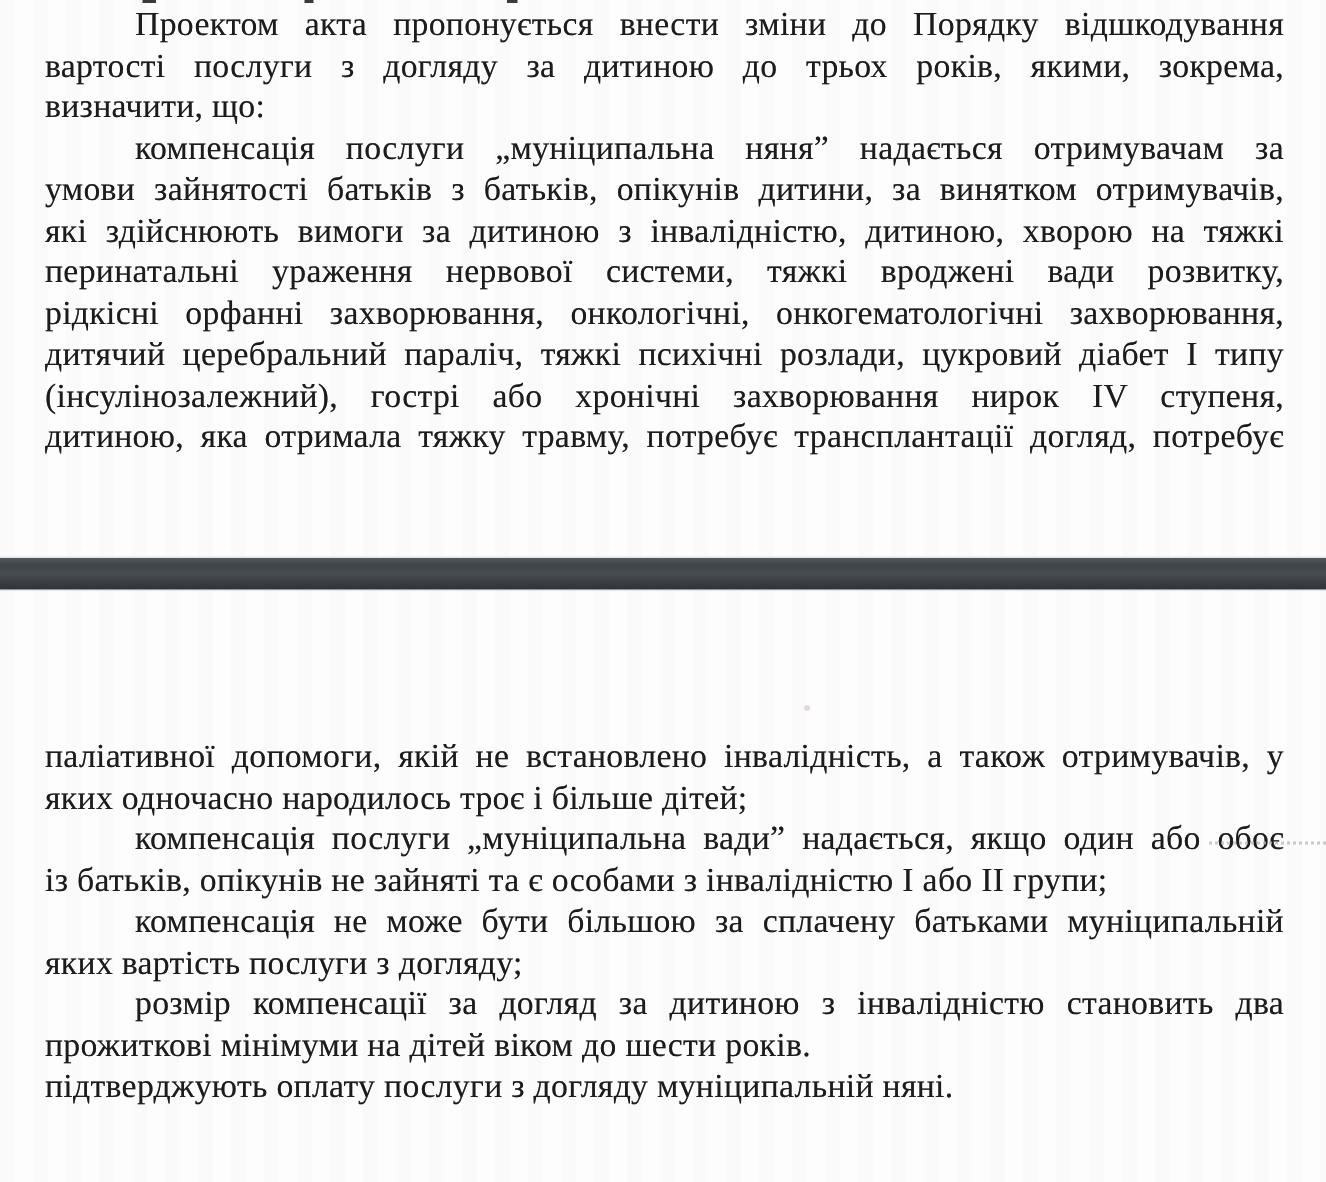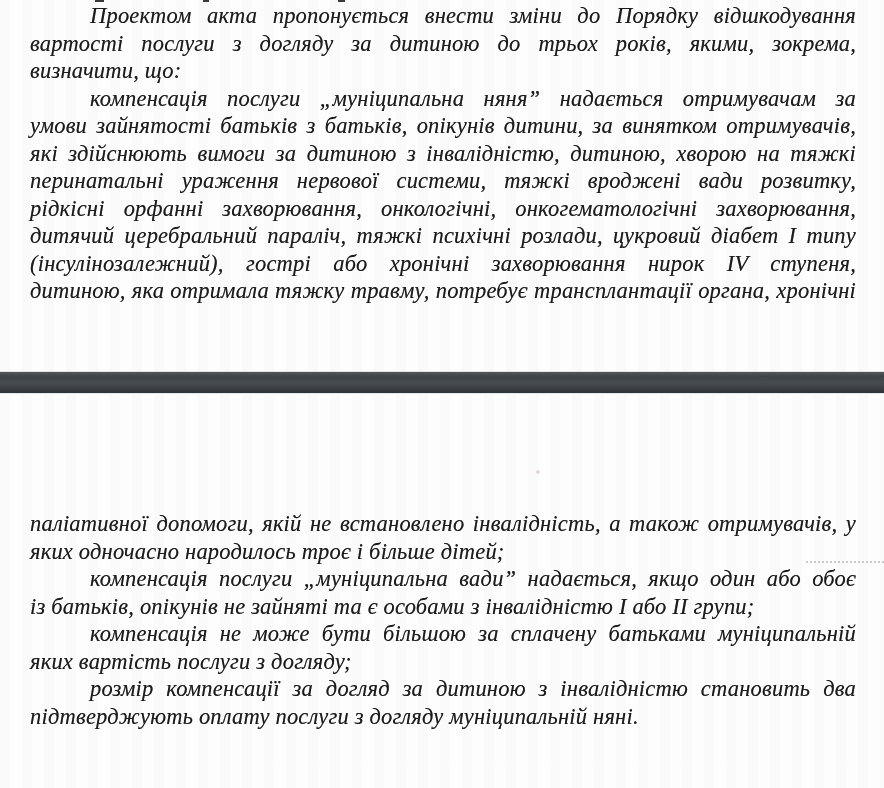--- a/index.html
+++ b/index.html
@@ -14,24 +14,23 @@
         rgba(0,0,0,0.0) 10px, rgba(0,0,0,0.0) 22px),
       #fdfdfd;
     overflow: hidden;
     font-family: "Liberation Serif", "DejaVu Serif", serif;
   }
 
   .text-block {
     position: absolute;
     left: 30px;
     width: 826px;
-    font-style: italic;
   }
   #page1 { top: 2px; }
-  #page2 { top: 510px; }
+  #page2 { top: 490px; }
 
   .line {
     font-size: 22.5px;
     line-height: 27.5px;
     color: #1c1c1c;
     letter-spacing: 0.2px;
     text-shadow: 0 0 0.4px rgba(30,30,30,0.55);
   }
   .line.justify {
     text-align: justify;
@@ -88,33 +87,34 @@
       <div class="line justify indent">Проектом акта пропонується внести зміни до Порядку відшкодування</div>
       <div class="line justify">вартості послуги з догляду за дитиною до трьох років, якими, зокрема,</div>
       <div class="line">визначити, що:</div>
       <div class="line justify indent">компенсація послуги „муніципальна няня” надається отримувачам за</div>
       <div class="line justify">умови зайнятості батьків з батьків, опікунів дитини, за винятком отримувачів,</div>
       <div class="line justify">які здійснюють вимоги за дитиною з інвалідністю, дитиною, хворою на тяжкі</div>
       <div class="line justify">перинатальні ураження нервової системи, тяжкі вроджені вади розвитку,</div>
       <div class="line justify">рідкісні орфанні захворювання, онкологічні, онкогематологічні захворювання,</div>
       <div class="line justify">дитячий церебральний параліч, тяжкі психічні розлади, цукровий діабет I типу</div>
       <div class="line justify">(інсулінозалежний), гострі або хронічні захворювання нирок IV ступеня,</div>
-      <div class="line justify">дитиною, яка отримала тяжку травму, потребує трансплантації органа, хронічні</div>
+      <div class="line justify">дитиною, яка отримала тяжку травму, потребує трансплантації догляд, потребує</div>
     </div>
 
   <div class="page-break-band"></div>
 
   <span class="dot-artifact"></span>
 
   <div class="text-block" id="page2">
       <div class="line justify">паліативної допомоги, якій не встановлено інвалідність, а також отримувачів, у</div>
       <div class="line">яких одночасно народилось троє і більше дітей;</div>
       <div class="line justify indent">компенсація послуги „муніципальна вади” надається, якщо один або обоє</div>
       <div class="line">із батьків, опікунів не зайняті та є особами з інвалідністю I або II групи;</div>
       <div class="line justify indent">компенсація не може бути більшою за сплачену батьками муніципальній</div>
       <div class="line">яких вартість послуги з догляду;</div>
       <div class="line justify indent">розмір компенсації за догляд за дитиною з інвалідністю становить два</div>
+      <div class="line">прожиткові мінімуми на дітей віком до шести років.</div>
       <div class="line">підтверджують оплату послуги з догляду муніципальній няні.</div>
     </div>
 
   <span class="dotted-trail"></span>
 
 </div>
 
 </body></html>

